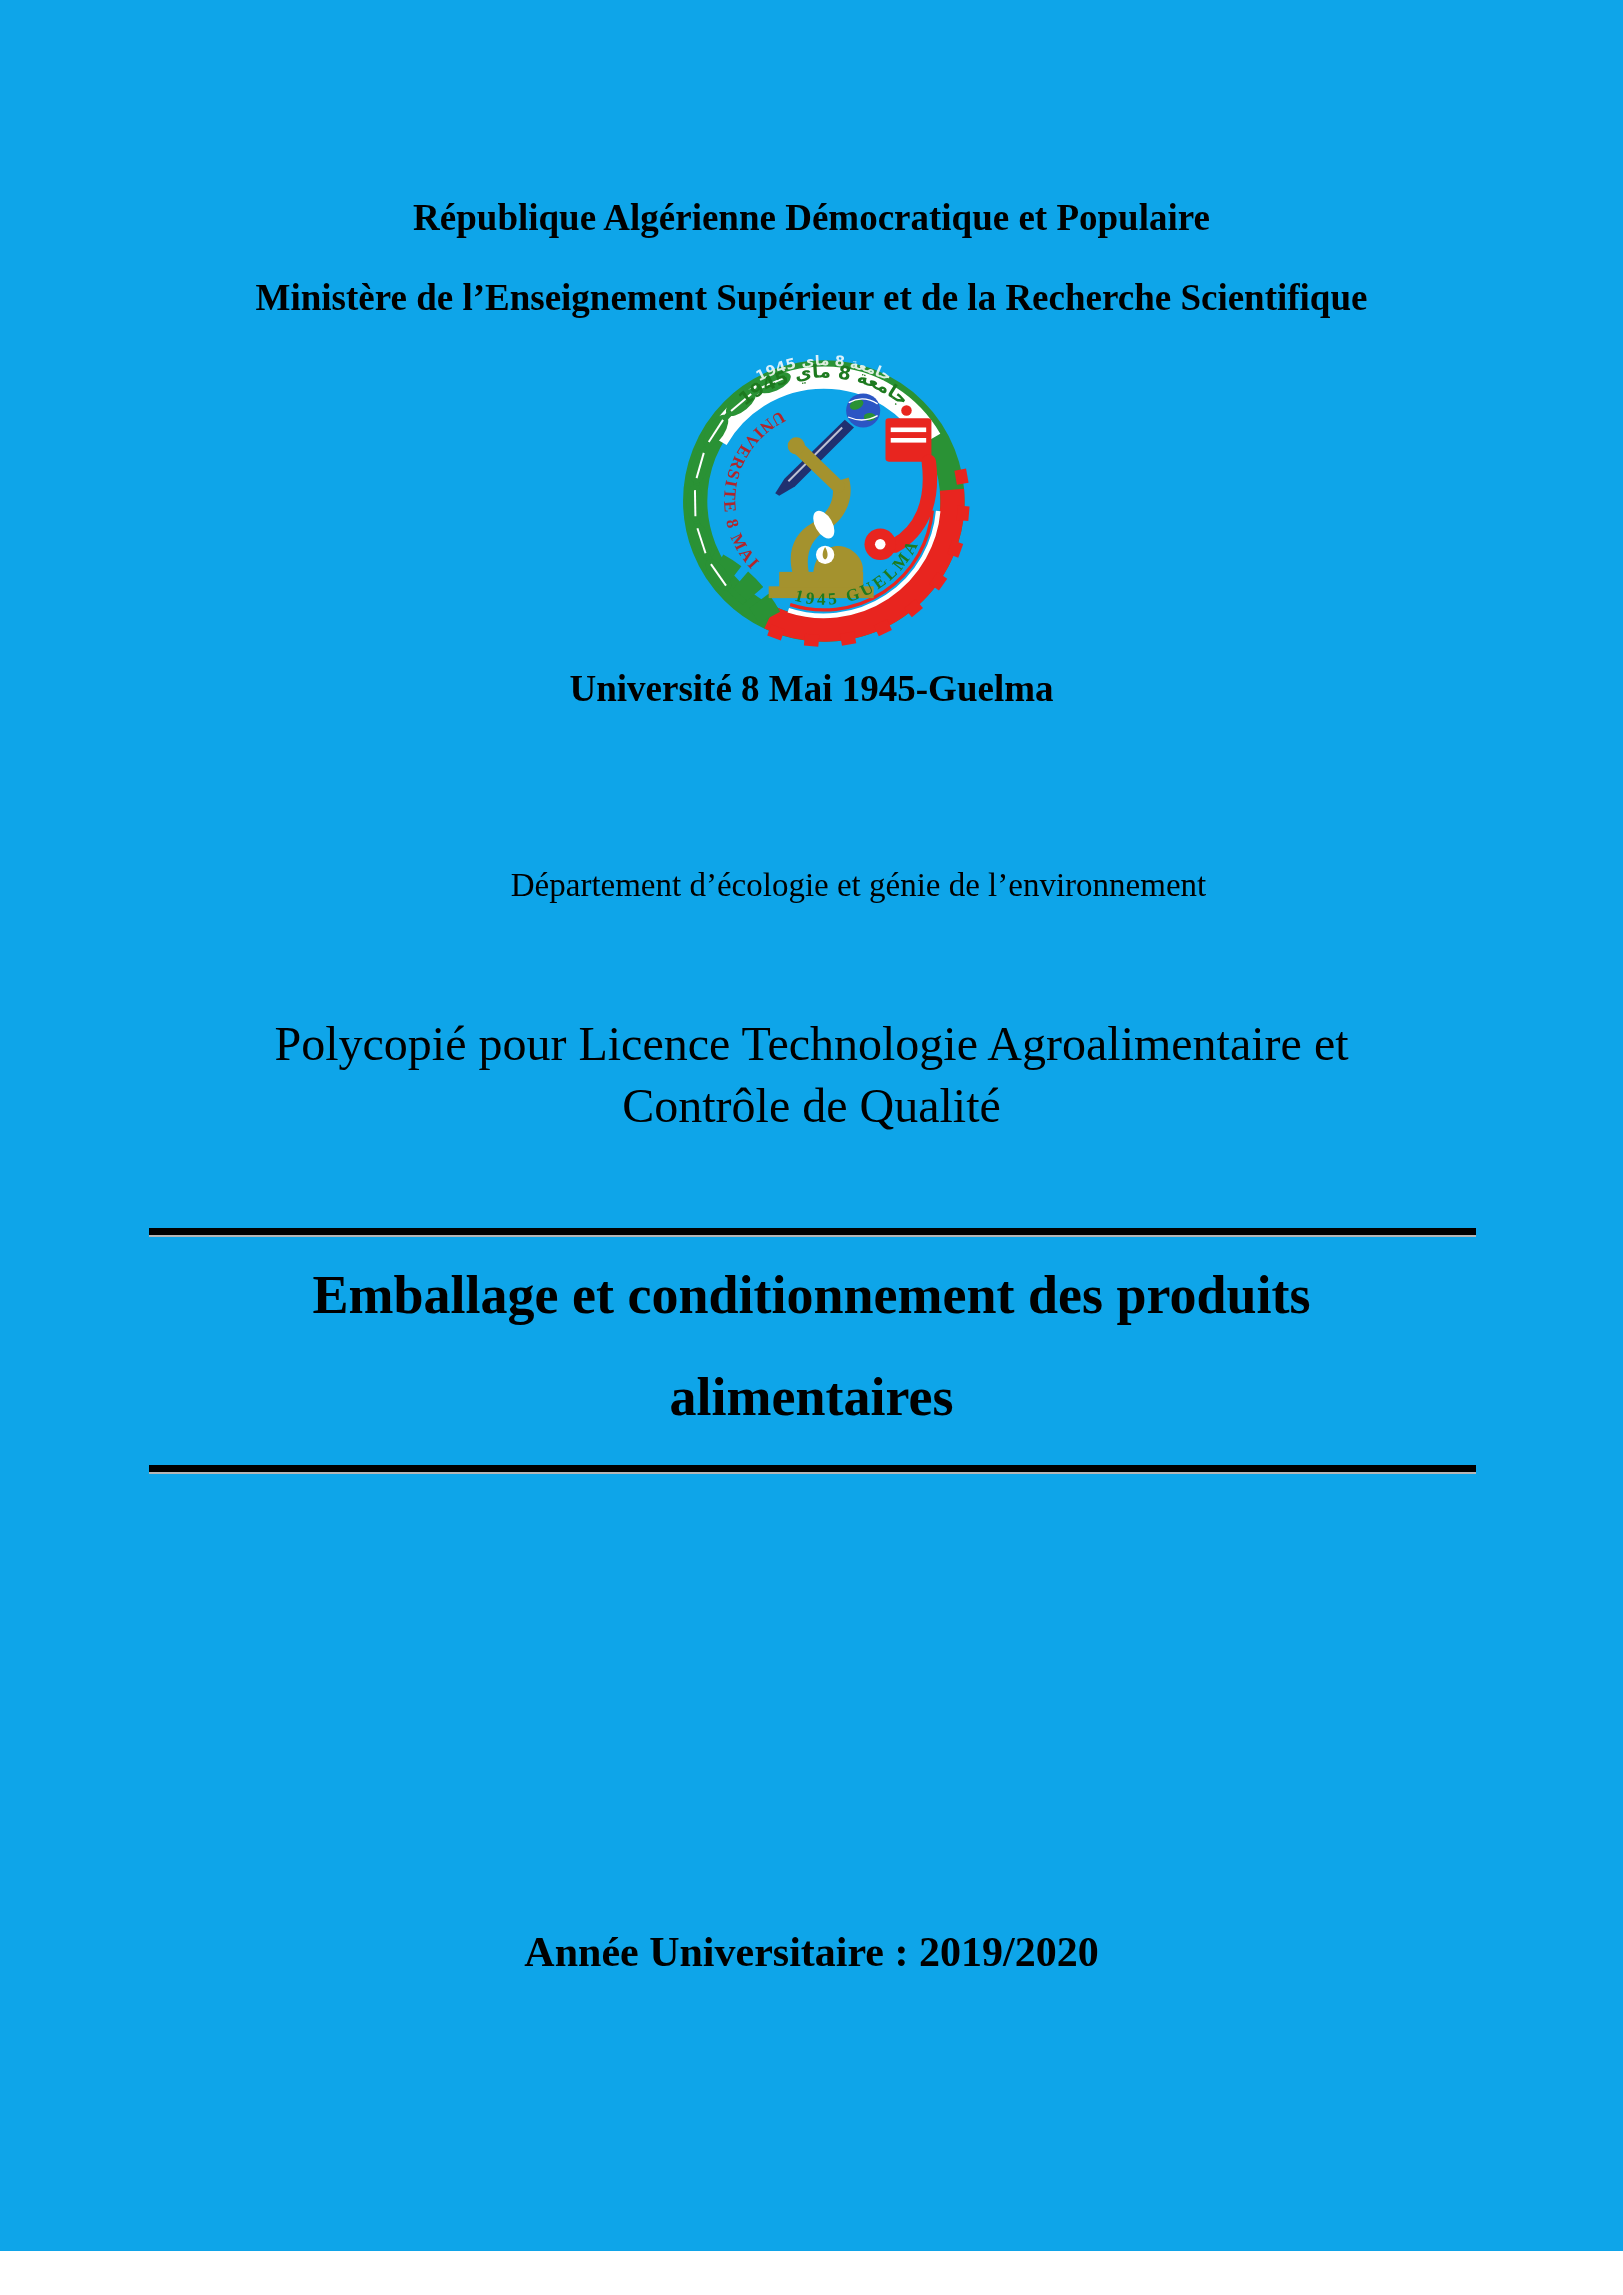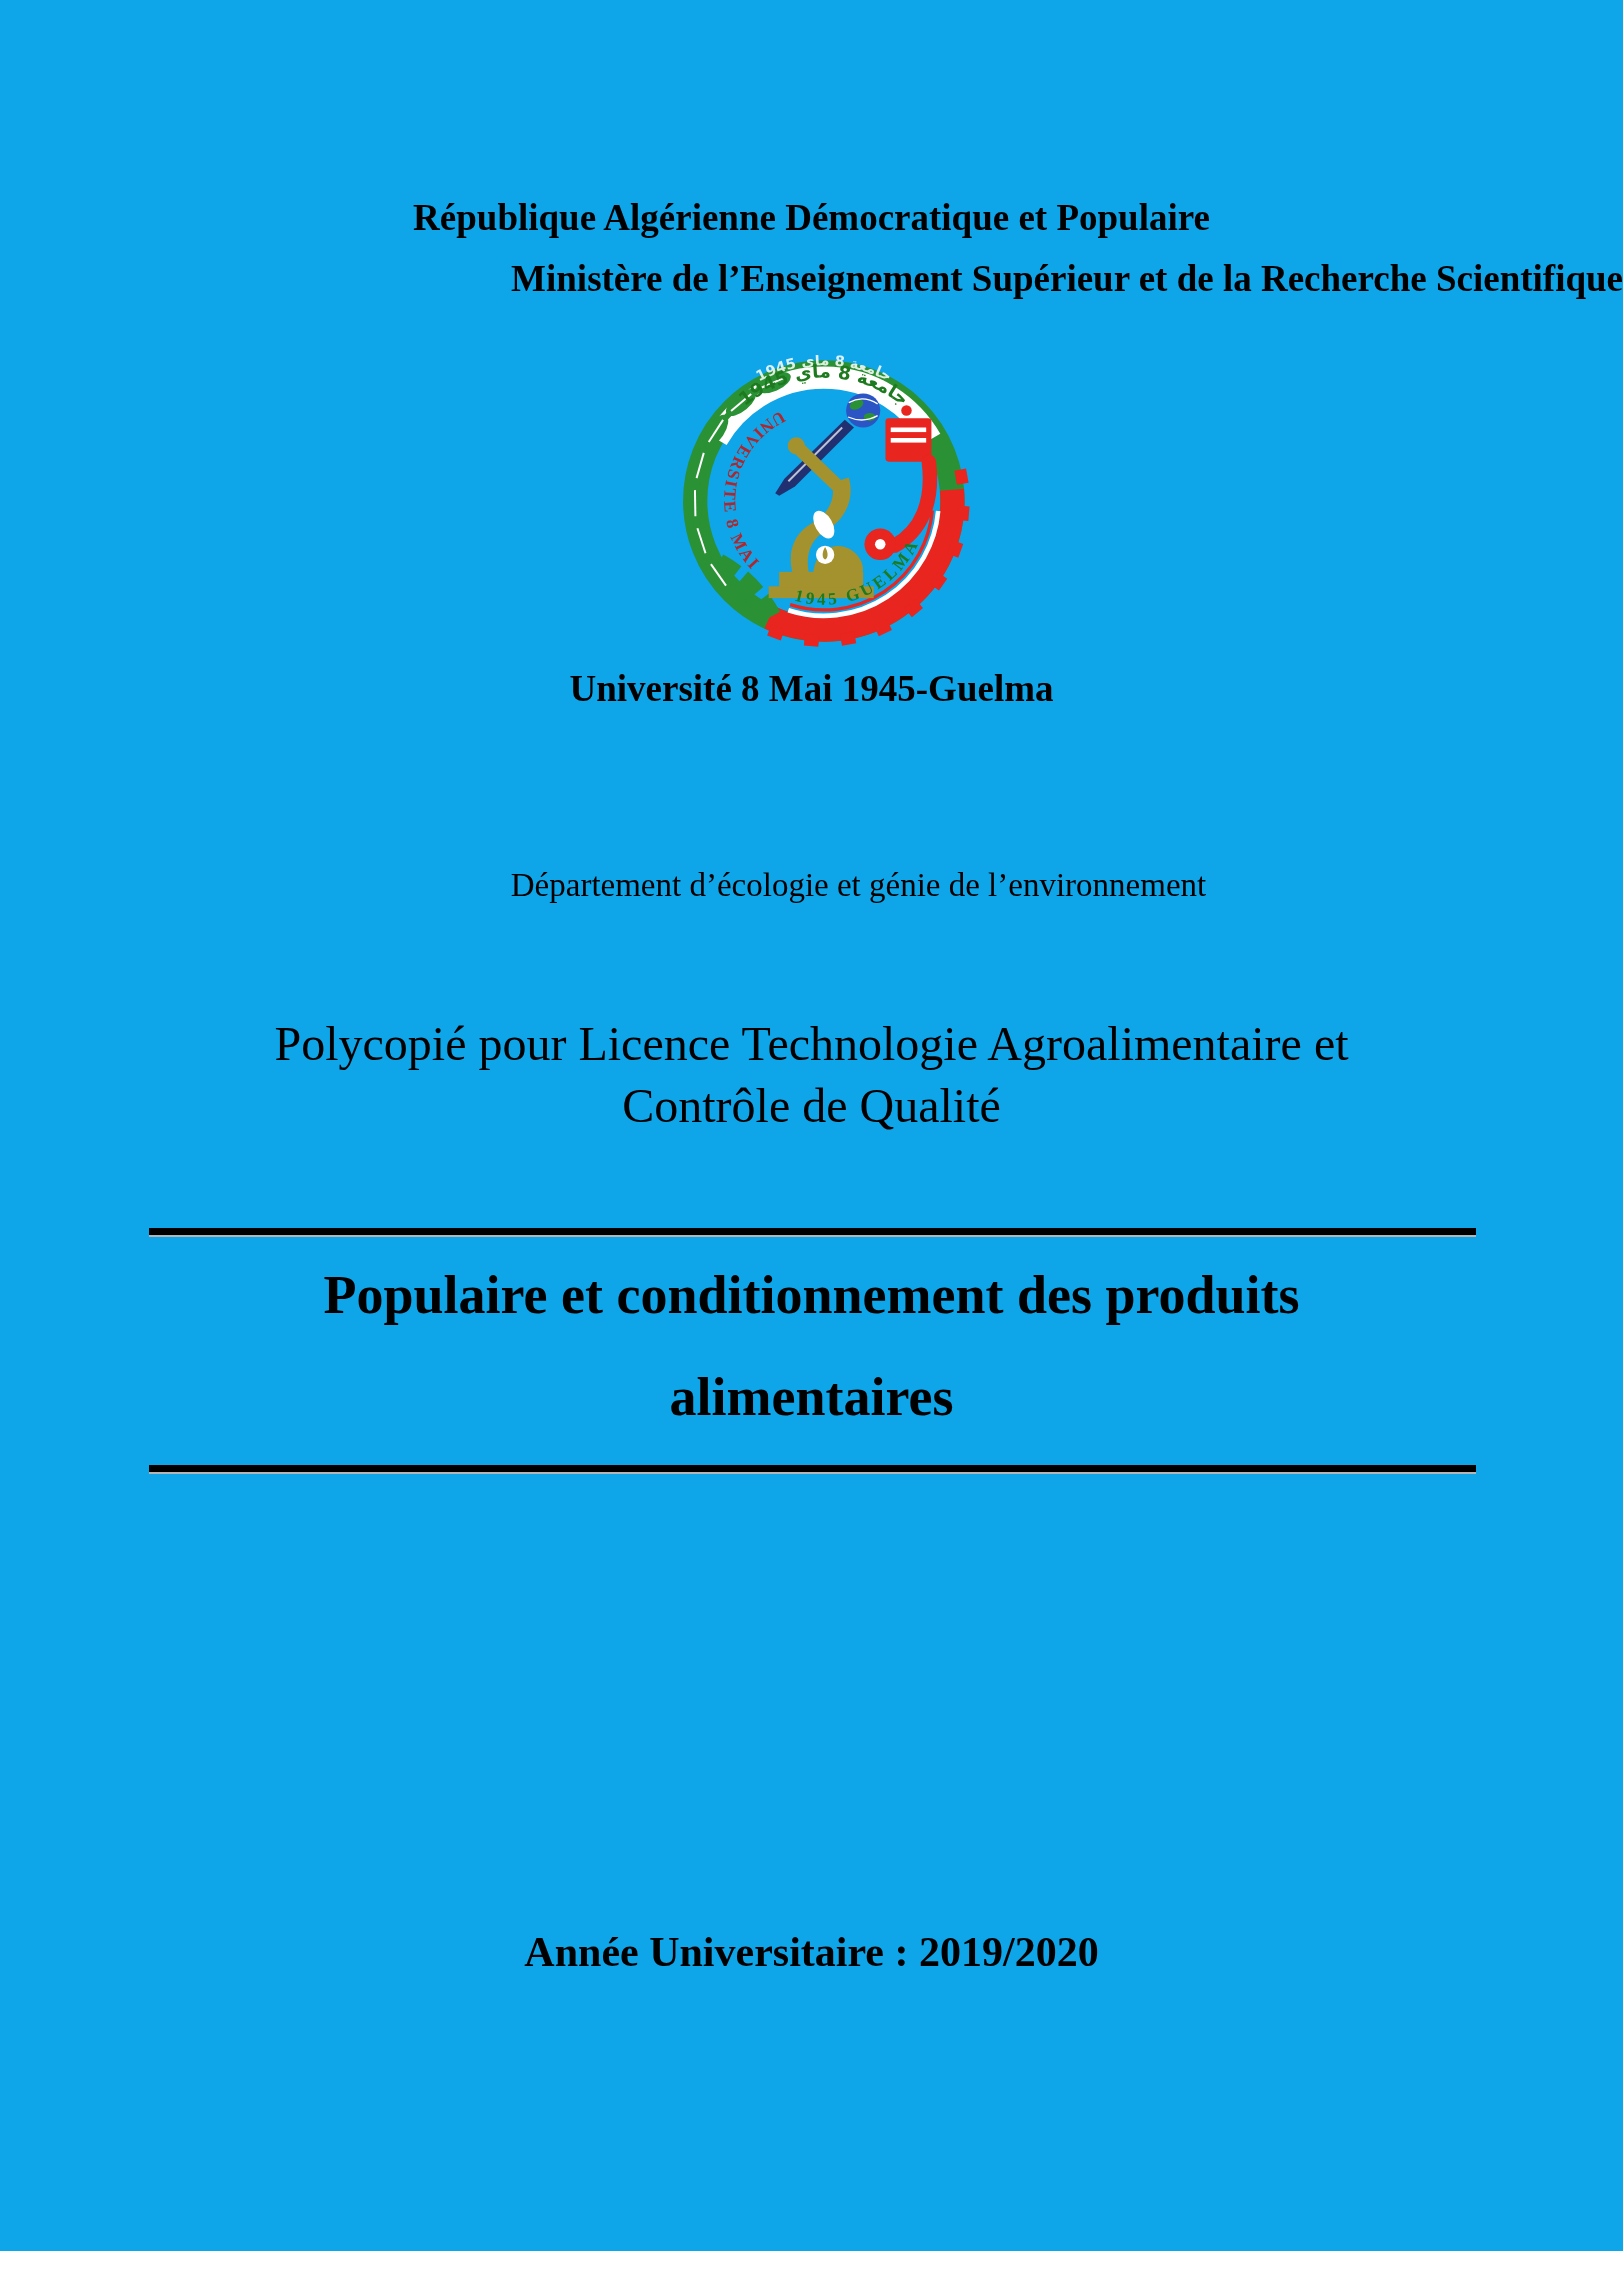--- a/index.html
+++ b/index.html
@@ -7,21 +7,21 @@
     position: relative;
     width: 1623px;
     height: 2251px;
     background: #0ea5e9;
     font-family: "Liberation Serif", "DejaVu Serif", serif;
     color: #000000;
     overflow: hidden;
   }
   .centered { position: absolute; left: 0; width: 100%; text-align: center; }
   .republic   { top: 196px;  font-size: 37px; font-weight: bold; }
-  .ministry   { top: 257px;  font-size: 37px; font-weight: bold; text-align: right; }
+  .ministry   { top: 276px;  font-size: 37px; font-weight: bold; }
   .logo-wrap  { position: absolute; top: 355px; left: 50%; transform: translateX(calc(-50% + 11.8px)); width: 294px; height: 292px; }
   .university { top: 667px; font-size: 37px; font-weight: bold; }
   .faculty    { top: 758px; font-size: 33px; line-height: 1.3; }
   .department { top: 867px; font-size: 33px; margin-left: 47px; }
   .subtitle   { top: 1013px; font-size: 48px; line-height: 1.3; }
   .rule {
     position: absolute; left: 149px; width: 1327px; height: 7.2px;
     background: #000000; border-bottom: 2px solid #b5b5b5;
   }
   .rule-top    { top: 1228px; }
@@ -163,21 +163,21 @@
   <div class="centered department">Département d’écologie et génie de l’environnement</div>
 
   <div class="centered subtitle">
     <div>Polycopié pour Licence Technologie Agroalimentaire et</div>
     <div>Contrôle de Qualité</div>
   </div>
 
   <div class="rule rule-top"></div>
 
   <div class="centered main-title">
-    <div>Populaire et conditionnement des produits</div>
+    <div>Emballage et conditionnement des produits</div>
     <div>alimentaires</div>
   </div>
 
   <div class="rule rule-bottom"></div>
 
 
   <div class="centered year">Année Universitaire : 2019/2020</div>
 
 </div>
 

